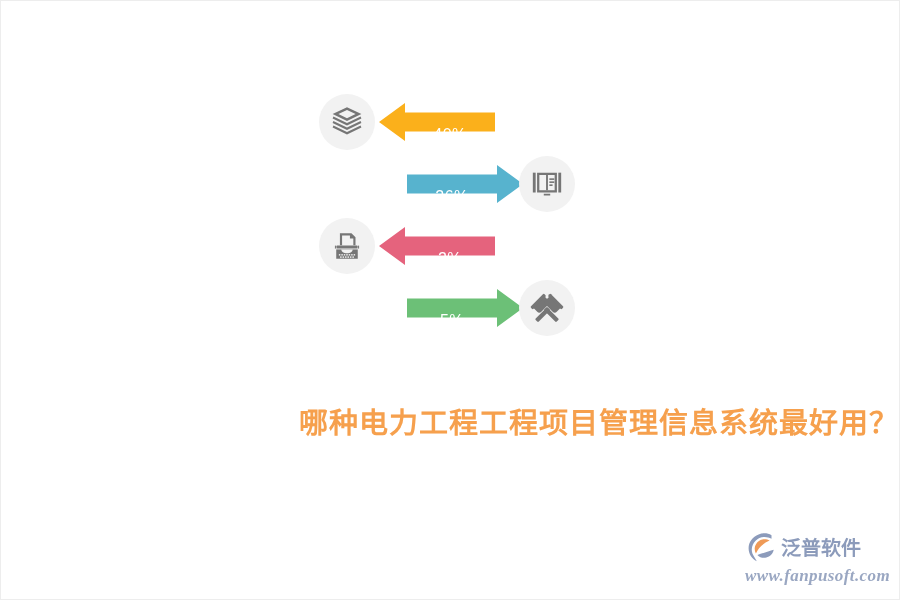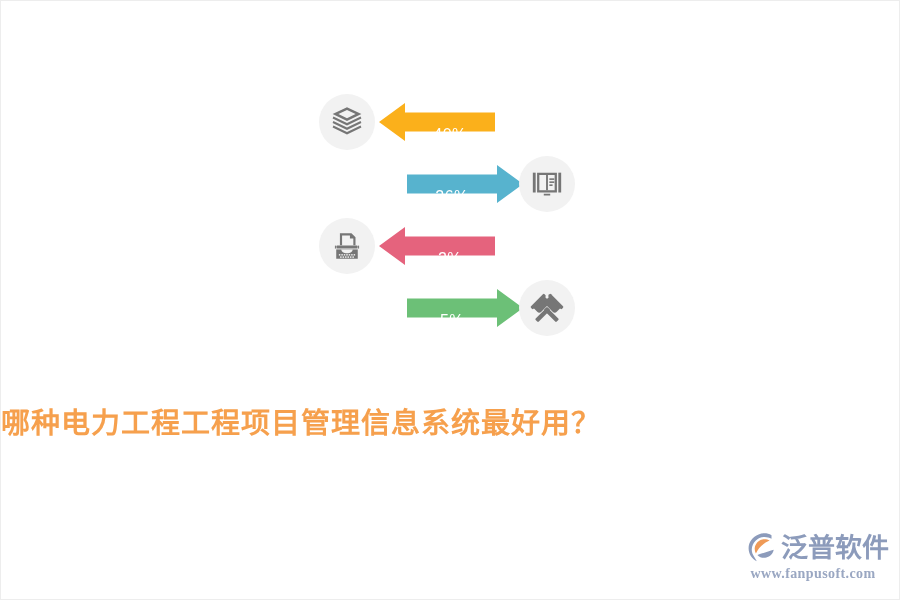--- a/index.html
+++ b/index.html
@@ -92,21 +92,21 @@
   }
   .arrow.point-left  .arrow-label { padding-left: 26px; }
   .arrow.point-right .arrow-label { padding-right: 26px; }
 
   
   .headline {
     position: absolute;
     left: 0;
     right: 0;
     top: 398px;
-    text-align: left;
+    text-align: right;
     color: #f6a04d;
     font-size: 29px;
     font-weight: 700;
     letter-spacing: 1px;
     font-family: "DejaVu Sans", "Liberation Sans", sans-serif;
     white-space: nowrap;
   }
 
   
   .brand {
@@ -123,36 +123,37 @@
   }
   .brand-mark {
     width: 34px;
     height: 34px;
     flex: 0 0 34px;
     margin-right: 2px;
   }
   .brand-mark svg { display: block; }
   .brand-name {
     color: #8c9bbb;
-    font-size: 27px;
+    font-size: 20px;
     font-weight: 700;
     letter-spacing: 0px;
     line-height: 34px;
     font-family: "DejaVu Sans", "Liberation Sans", sans-serif;
     white-space: nowrap;
   }
   .brand-url {
     color: #9aa7c2;
-    font-size: 14px;
+    font-size: 17px;
     font-weight: 700;
     letter-spacing: 0.4px;
     text-align: center;
     margin-top: -1px;
     white-space: nowrap;
     font-family: "Liberation Serif", "DejaVu Serif", serif;
+    font-style: italic;
   }
 </style>
 </head>
 <body>
 
 <div class="canvas">
 
   <div class="infographic">
 
     <div class="row row-1">

